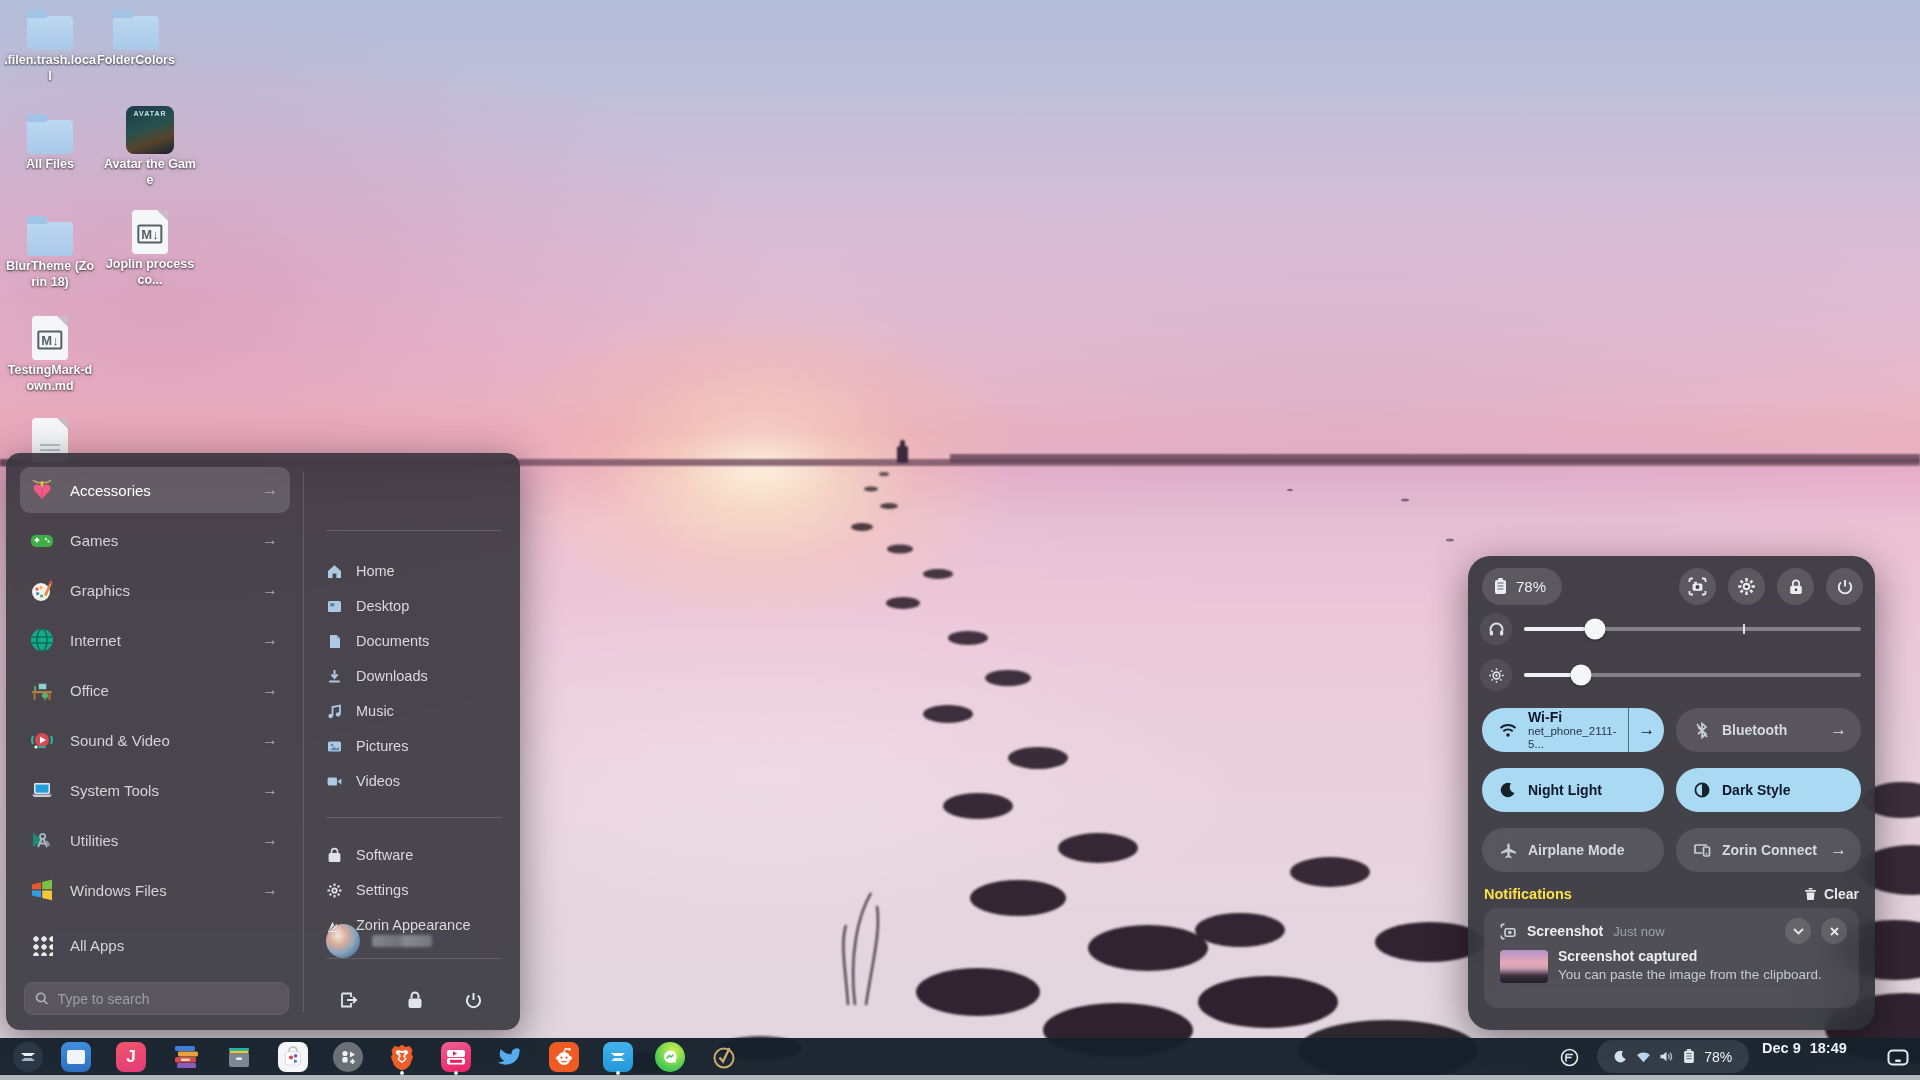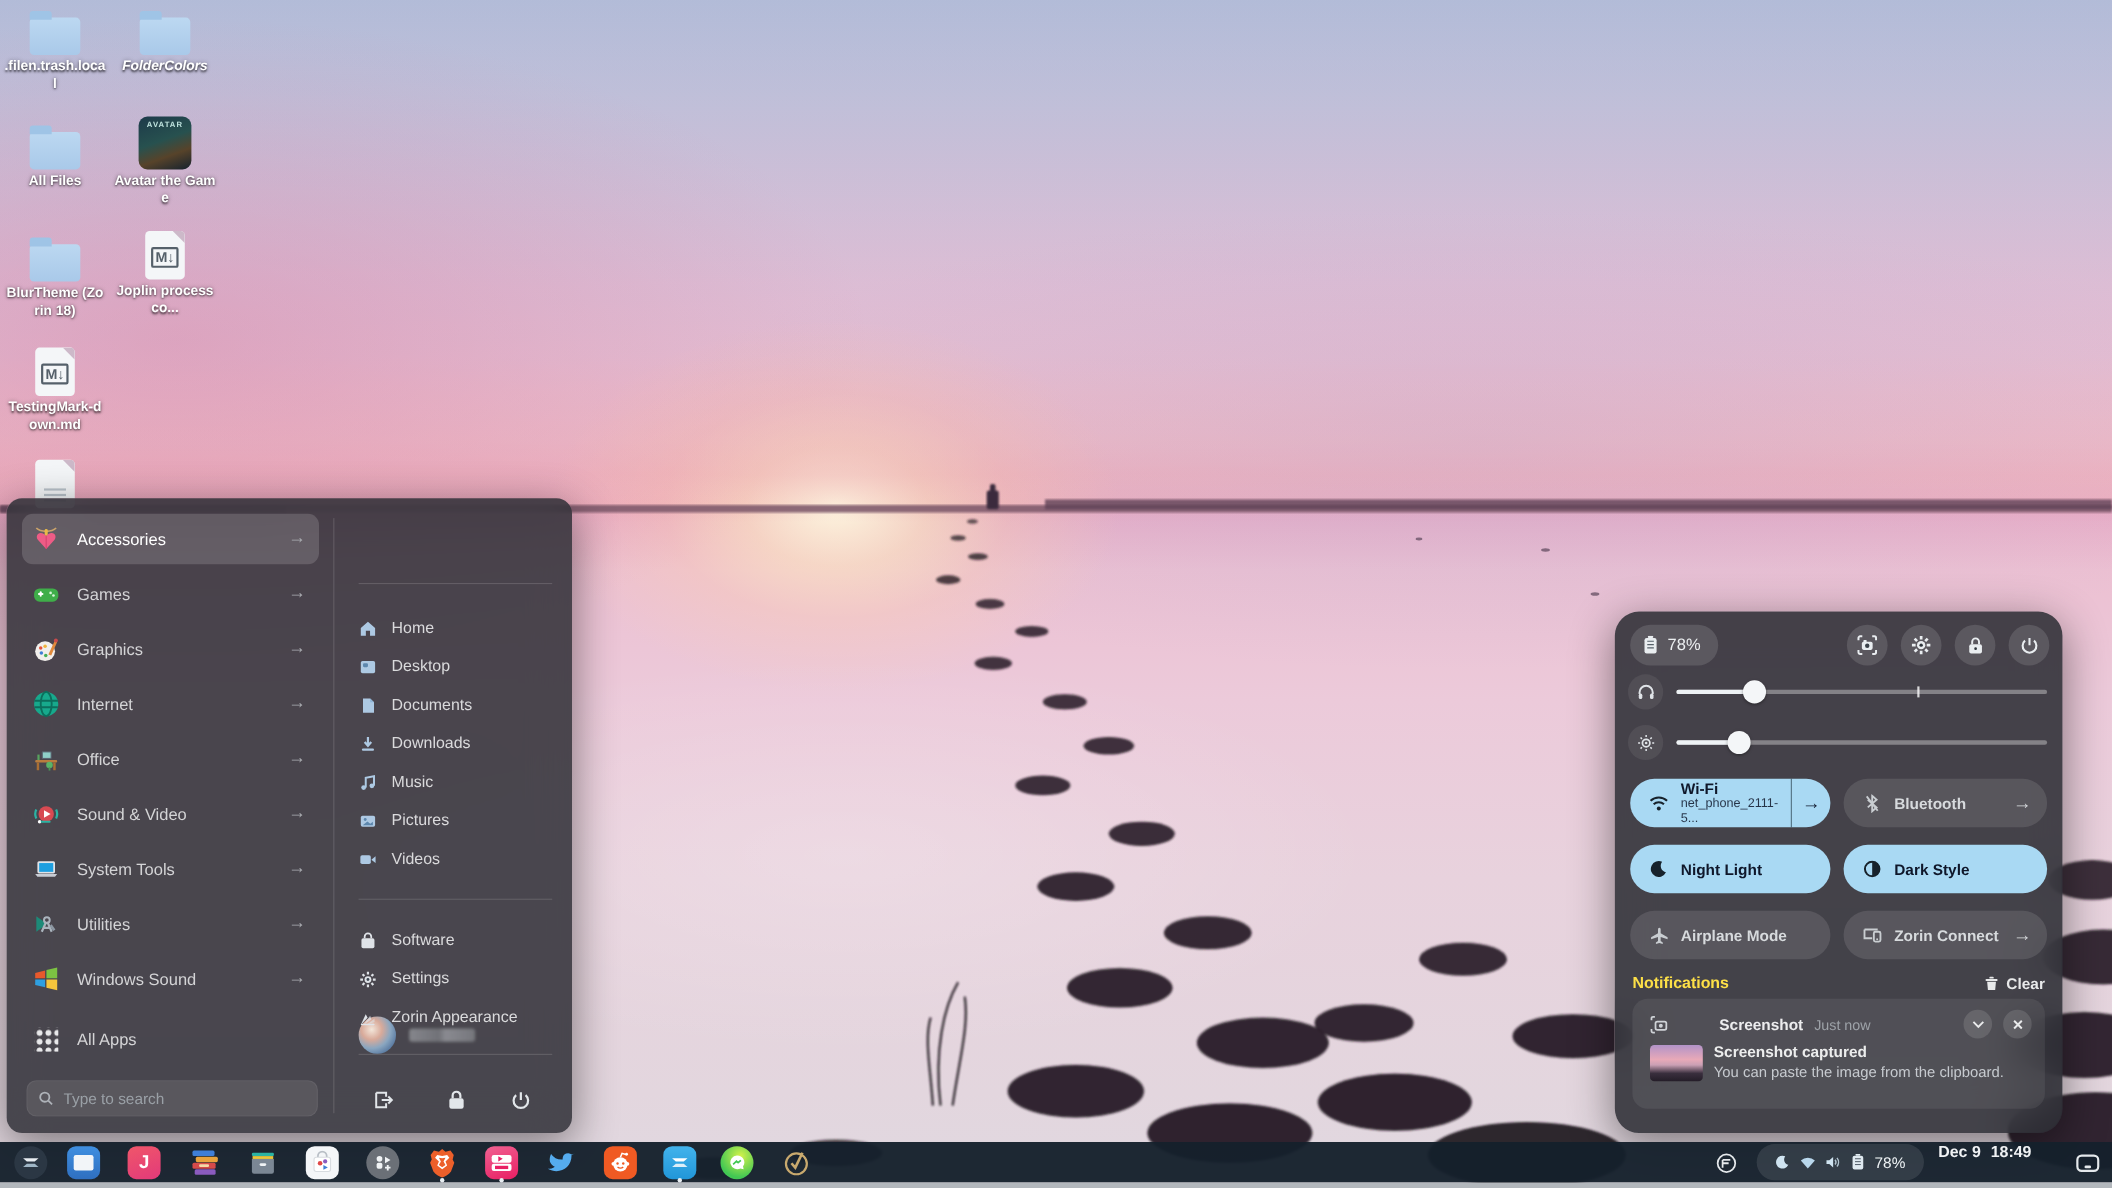--- a/index.html
+++ b/index.html
@@ -96,21 +96,21 @@
   .tile .tarrow { margin-left:auto; margin-right:14px; font-size:17px; font-weight:normal; }
   .tile .tdiv { width:1px; align-self:stretch; background:rgba(10,25,35,.55); margin-left:auto; }
   .tile .tdiv + .tarrow { margin-left:0; width:36px; text-align:center; margin-right:0; }
   .tile .wrap2 { display:flex; flex-direction:column; line-height:1.15; }
   .tile .sub { font-weight:normal; font-size:11.5px; opacity:.85; }
   .notif-head { position:absolute; left:16px; right:16px; top:330px; display:flex; align-items:center; }
   .notif-head .nh { font-size:14.5px; font-weight:bold; color:#fde047; }
   .notif-head .clear { margin-left:auto; display:flex; gap:7px; align-items:center; font-size:14px; font-weight:bold; color:#e8e9ea; }
   .ncard { position:absolute; left:16px; right:16px; top:352px; height:100px; border-radius:14px; background:rgba(255,255,255,.07); }
   .ncard .row1 { position:absolute; left:16px; top:10px; right:12px; display:flex; align-items:center; gap:10px; }
-  .ncard .app { font-size:14px; font-weight:bold; color:#ececee;margin-left:36px; }
+  .ncard .app { font-size:14px; font-weight:bold; color:#ececee; }
   .ncard .time { font-size:13px; color:#9da2a8; }
   .ncard .cbtn { width:26px; height:26px; border-radius:50%; background:rgba(255,255,255,.12);
     display:flex; align-items:center; justify-content:center; color:#e8e8ea; }
   .ncard .cbtn.first { margin-left:auto; }
   .nthumb { position:absolute; left:16px; top:42px; width:48px; height:33px; border-radius:4px;
     background:linear-gradient(180deg,#b293c8 0%,#e8a9b8 40%,#caa0b4 55%,#3a2f3e 78%,#241d28 100%); }
   .ntitle { position:absolute; left:74px; top:40px; font-size:14px; font-weight:bold; color:#eceded; }
   .nbody  { position:absolute; left:74px; top:59px; font-size:13.5px; color:#c6cacf; }
 
   
@@ -190,21 +190,21 @@
         <path d="M866,1005 C872,963 881,933 877,906"></path>
         <path d="M848,1005 C846,972 840,945 846,925"></path>
       </g>
     </svg>
   </div>
 
   <div class="di" style="left:2px; top:8px;">
     <div class="folder"></div>
     <div class="lbl">.filen.trash.local</div>
   </div>
-  <div class="di" style="left:102px; top:8px;font-style:italic;">
+  <div class="di" style="left:88px; top:8px;">
     <div class="folder"></div>
     <div class="lbl">FolderColors</div>
   </div>
   <div class="di" style="left:2px; top:112px;">
     <div class="folder"></div>
     <div class="lbl">All Files</div>
   </div>
   <div class="di" style="left:102px; top:106px;">
     <div class="thumb-game">
         <span>AVATAR</span>
@@ -344,21 +344,21 @@
     </div>
     <div class="cat" style="top:414px;">
       <span class="ci">
         <svg width="26" height="26" viewBox="0 0 26 26">
             <path d="M3 7.5 L12 5.2 V12.3 H3 Z" fill="#e8592c"></path>
             <path d="M13.2 4.9 L23 2.6 V12.3 H13.2 Z" fill="#7cc242"></path>
             <path d="M3 13.5 H12 V20.6 L3 18.4 Z" fill="#2f9fe0"></path>
             <path d="M13.2 13.5 H23 V23.2 L13.2 21 Z" fill="#f5c53c"></path>
           </svg>
         </span>
-      <span>Windows Sound</span>
+      <span>Windows Files</span>
       <span class="arrow">→</span>
     </div>
     <div class="cat" style="top:469px;">
       <span class="ci">
           <span class="allapps-grid"></span>
         </span>
       <span>All Apps</span>
     </div>
 
     <div class="search">

